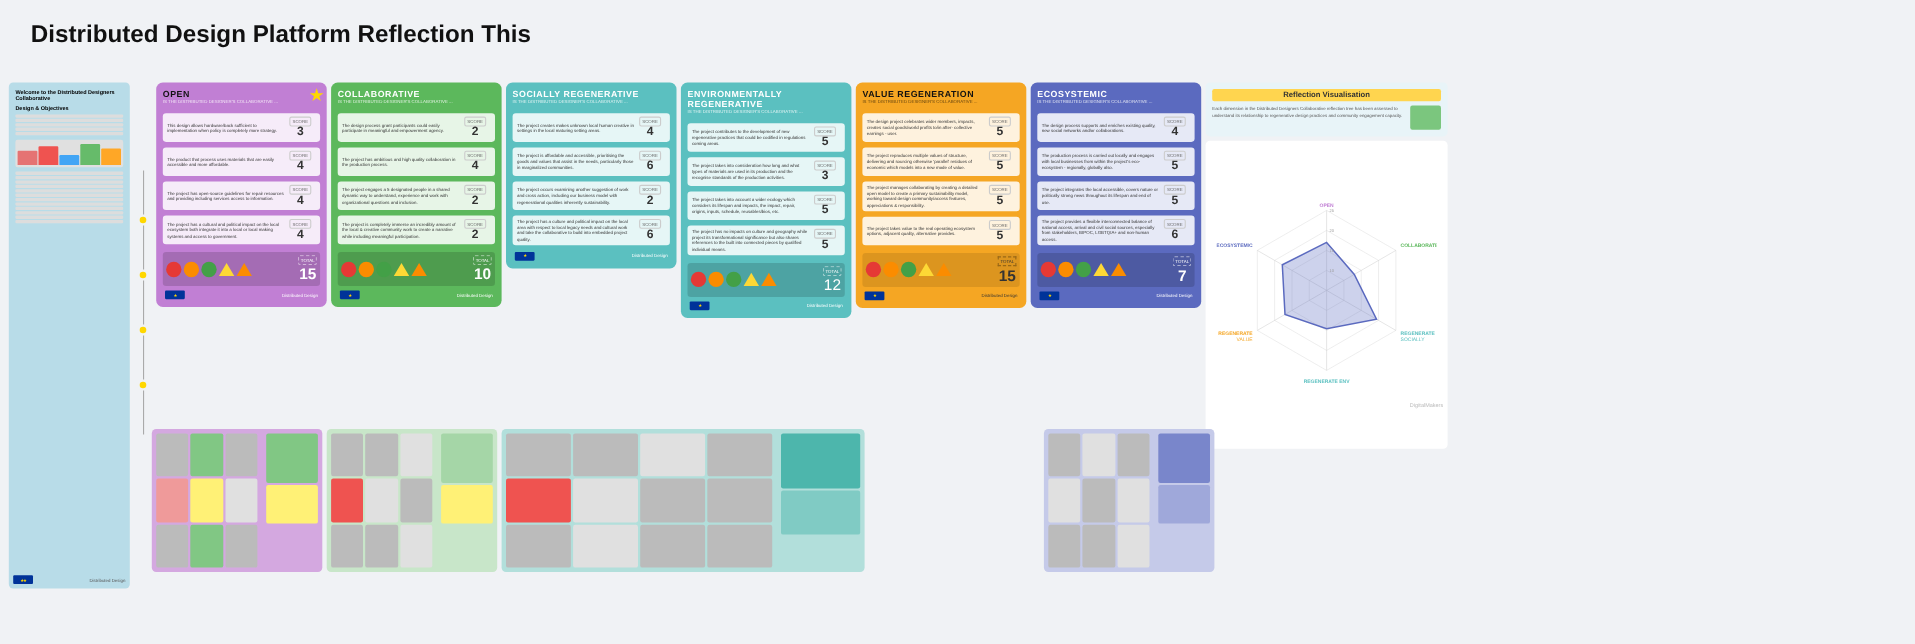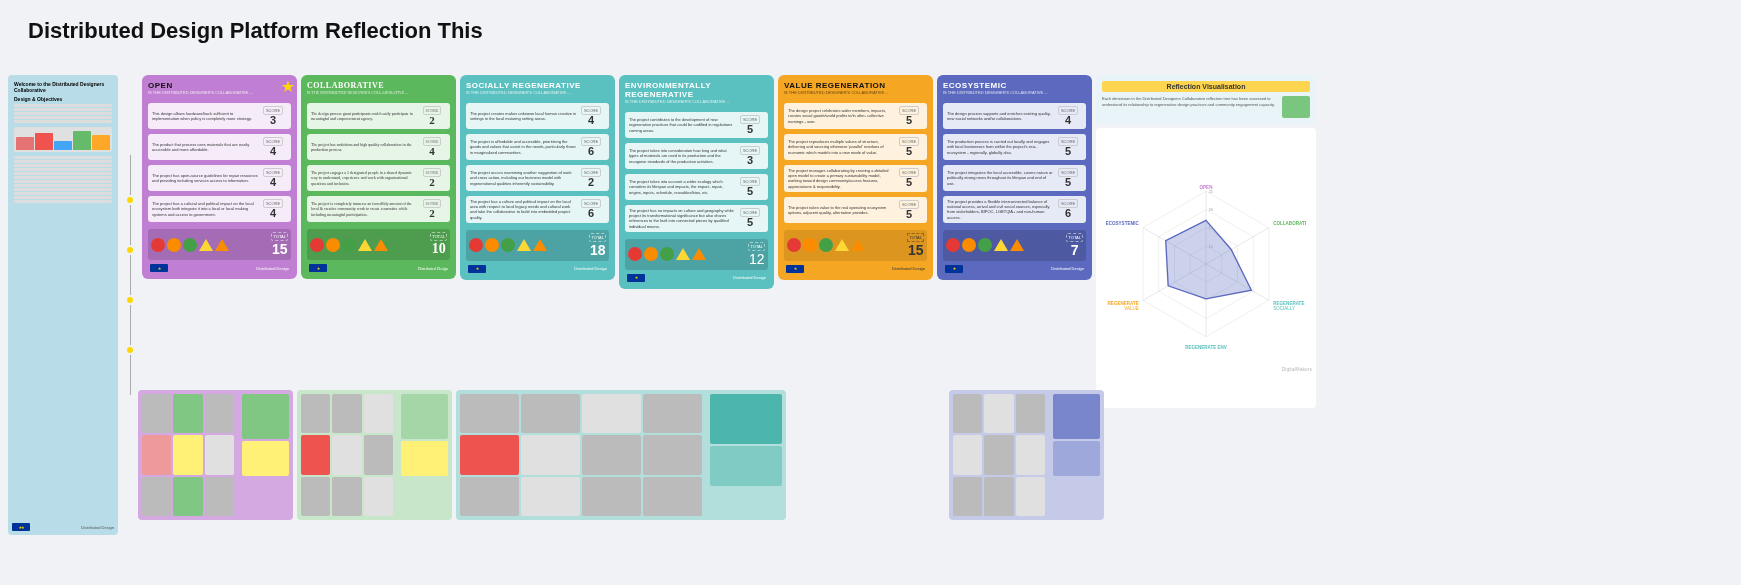--- a/index.html
+++ b/index.html
@@ -103,21 +103,21 @@
       border-radius: 6px;
       padding: 6px;
       display: flex;
       flex-direction: column;
       gap: 3px;
       min-width: 155px;
       width: 155px;
     }
 
     .card-open { background: #c17fd4; }
-    .card-collaborative { background: #5cb85c; font-family: Liberation Serif, serif; }
+    .card-collaborative { background: #5cb85c; }
     .card-socially { background: #5bc0c0; }
     .card-environmentally { background: #5bc0c0; }
     .card-value { background: #f5a623; }
     .card-ecosystemic { background: #5b6abf; }
 
     .card-header {
       display: flex;
       justify-content: space-between;
       align-items: flex-start;
       margin-bottom: 2px;
@@ -529,35 +529,20 @@
     </div>
     <div class="score-block">
       <div class="score-text-block">
         <div class="score-text">The project has a culture and political impact on the local area with respect to local legacy needs and cultural work and take the collaborative to build into embedded project quality.</div>
       </div>
       <div class="score-num-block">
         <div class="score-label">SCORE</div>
         <div class="score-value">6</div>
       </div>
     </div>
-    <div class="card-footer">
-      <div style="display:flex; align-items:center; gap:2px;">
-        <div class="shape-circle shape-red"></div>
-        <div class="shape-circle shape-orange"></div>
-        <div class="shape-circle shape-green-dark"></div>
-        <div class="shape-triangle shape-tri-yellow"></div>
-        <div class="shape-triangle shape-tri-orange"></div>
-      </div>
-      <div style="margin-left:auto; display:flex; flex-direction:column; align-items:center;">
-        <div class="dashed-border">
-          <div style="font-size:4px; color:#fff;">TOTAL</div>
-        </div>
-        <div style="font-size:14px; font-weight:bold; color:#fff;">18</div>
-      </div>
-    </div>
     <div class="card-eu-footer">
       <div class="eu-badge">
           <span class="eu-stars">★</span>
         </div>
       <div style="font-size:4px; color:#fff;">Distributed Design</div>
     </div>
   </div>
 
   <div class="category-card card-environmentally">
     <div class="card-header">

